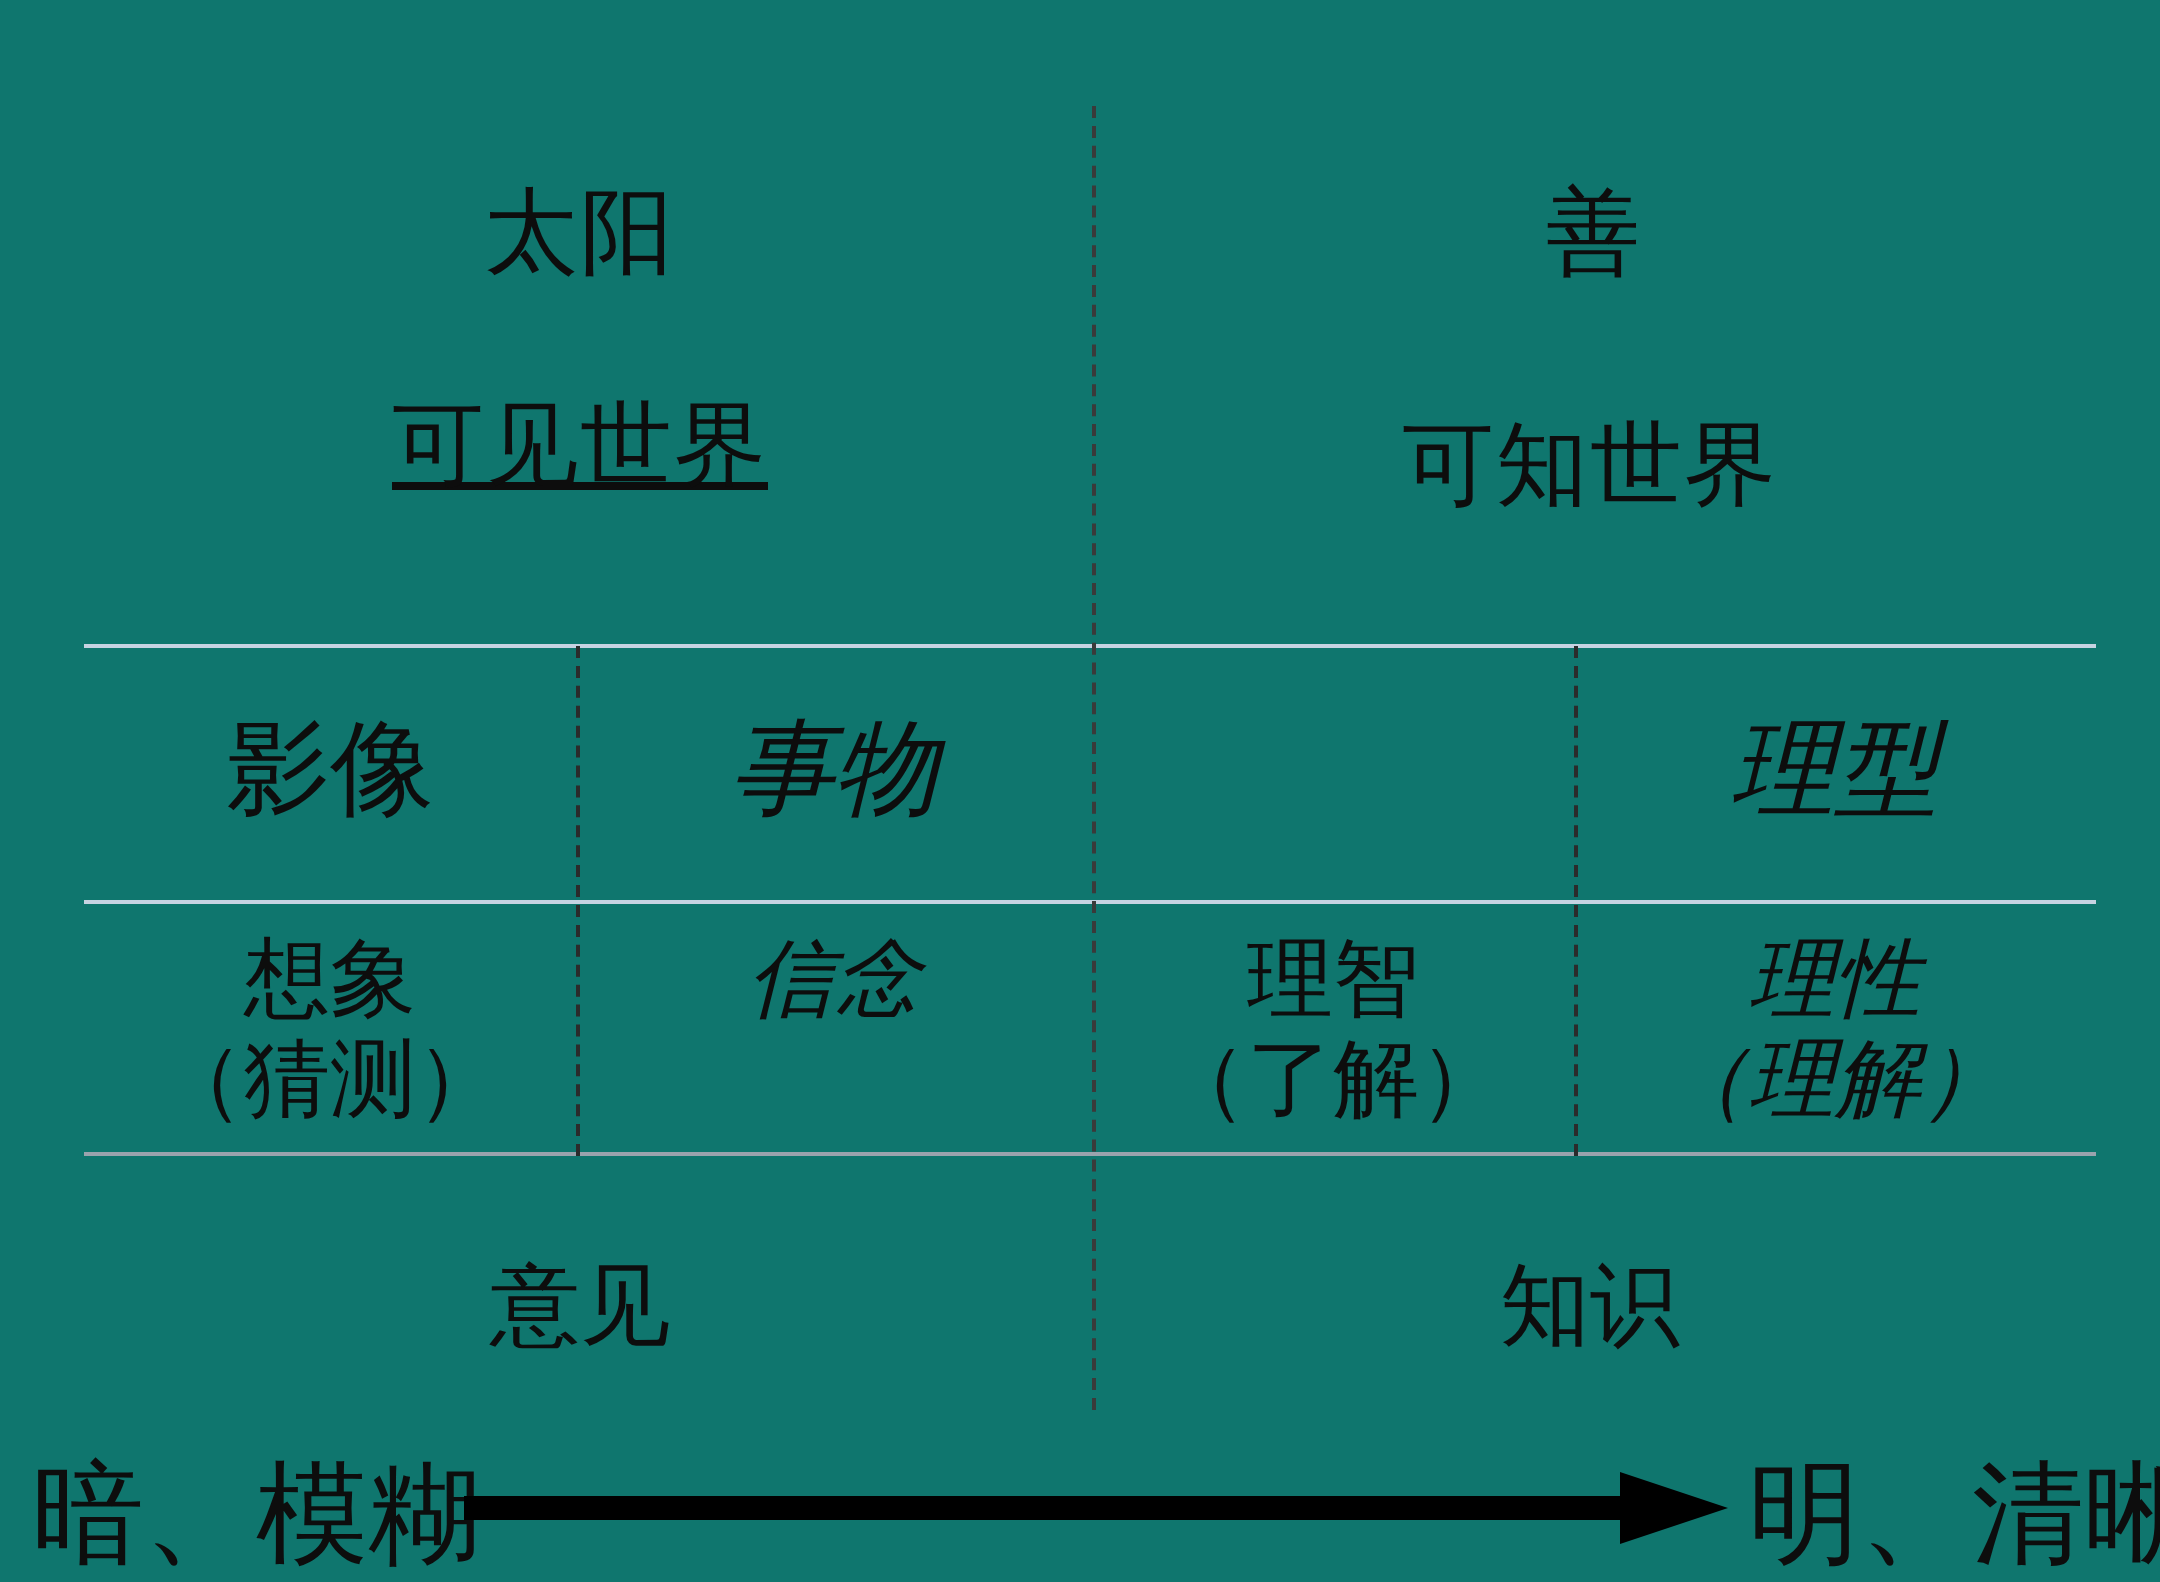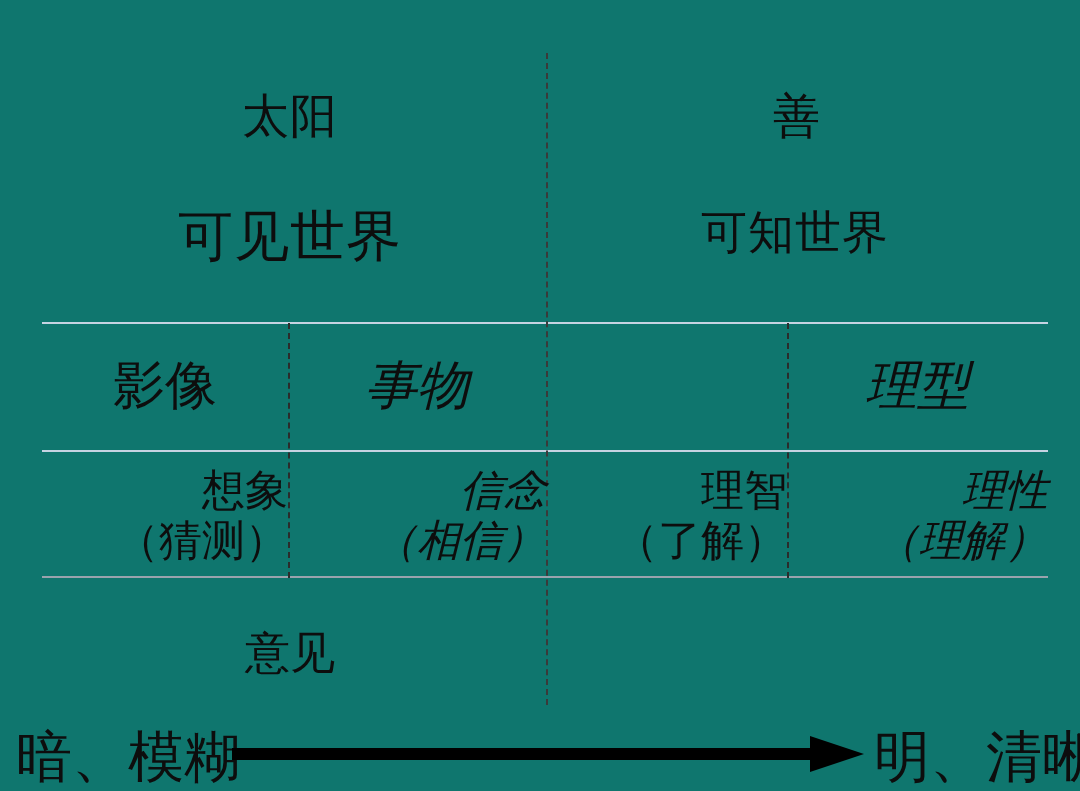--- a/index.html
+++ b/index.html
@@ -56,21 +56,21 @@
   .heading {
     position: absolute;
     text-align: center;
     font-size: 47px;
     line-height: 1;
     white-space: nowrap;
     letter-spacing: 1px;
   }
   .sun-label    { left: 190px; top: 92px;  width: 200px; }
   .good-label   { left: 697px; top: 92px;  width: 200px; }
-  .visible-label{ left: 165px; top: 209px; width: 250px; font-size: 55px; }
+  .visible-label{ left: 165px; top: 199px; width: 250px; font-size: 46px; text-decoration: underline; }
   .knowable-label{left: 670px; top: 209px; width: 250px; font-size: 46px; }
 
   
   .cell {
     position: absolute;
     text-align: center;
     font-size: 52px;
     line-height: 1.04;
     white-space: nowrap;
   }
@@ -80,21 +80,20 @@
   .c2 { left: 288px; width: 258px; font-style: italic; }
   .c3 { left: 546px; width: 241px; }
   .c4 { left: 787px; width: 261px; font-style: italic; }
 
   
   .row2 {
     top: 466px;
     font-size: 43px;
     line-height: 1.16;
     white-space: normal;
-    text-align: right;
   }
   .row2 .l1 { display: block; }
   .row2 .l2 { display: block; }
 
   
   .section-label {
     position: absolute;
     text-align: center;
     font-size: 45px;
     line-height: 1;
@@ -148,32 +147,32 @@
   <div class="cell row1 c1">影像</div>
   <div class="cell row1 c2">事物</div>
   <div class="cell row1 c4">理型</div>
 
   <div class="cell row2 c1">
     <span class="l1">想象</span>
     <span class="l2">（猜测）</span>
   </div>
   <div class="cell row2 c2">
     <span class="l1">信念</span>
-    <span class="l2">（相信）</span>
   </div>
   <div class="cell row2 c3">
     <span class="l1">理智</span>
     <span class="l2">（了解）</span>
   </div>
   <div class="cell row2 c4">
     <span class="l1">理性</span>
     <span class="l2">（理解）</span>
   </div>
 
   <div class="section-label opinion-label">意见</div>
+  <div class="section-label knowledge-label">知识</div>
 
   <div class="axis-text axis-left">暗、模糊</div>
 
   <div class="arrow">
     <svg width="632" height="36" viewBox="0 0 632 36" xmlns="http://www.w3.org/2000/svg">
       <path d="M0 12 L578 12 L578 0 L632 18 L578 36 L578 24 L0 24 Z" fill="#000000"></path>
     </svg>
   </div>
 
   <div class="axis-text axis-right">明、清晰</div>

